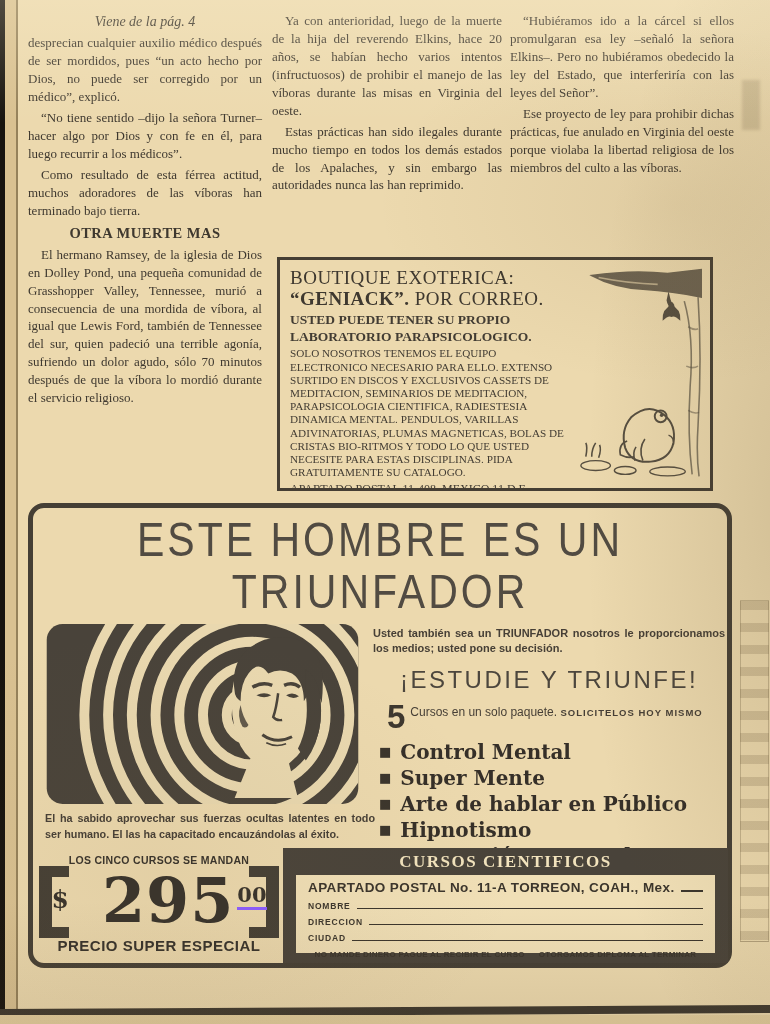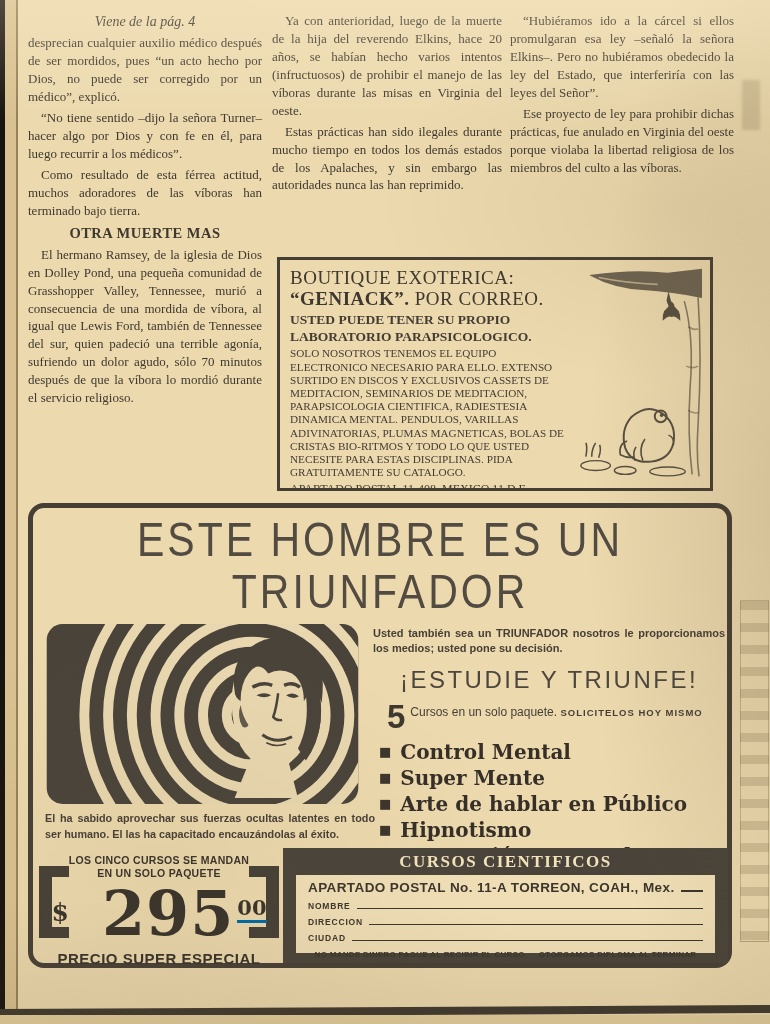--- a/index.html
+++ b/index.html
@@ -66,21 +66,21 @@
   .pricebox{position:absolute;left:6px;top:346px;width:240px;height:102px;text-align:center;
      font-family:"Liberation Sans",sans-serif;color:#3b352c;}
   .bracket{position:absolute;top:12px;width:30px;height:72px;box-sizing:border-box;}
   .bracket.l{left:0;border-left:13px solid #453f35;border-top:11px solid #453f35;border-bottom:11px solid #453f35;}
   .bracket.r{right:0;border-right:13px solid #453f35;border-top:11px solid #453f35;border-bottom:11px solid #453f35;}
   .pb-line{font-size:10.5px;font-weight:bold;letter-spacing:.3px;line-height:1.25;position:relative;z-index:2;}
   .pb-price{position:relative;z-index:2;font-family:"DejaVu Serif",serif;font-weight:bold;color:#3b352c;
      line-height:1;margin-top:3px;}
   .pb-price .cur{font-size:25px;vertical-align:14px;margin-right:6px;}
   .pb-price .amt{font-size:62px;letter-spacing:1px;margin-left:27px;}
-  .pb-price .cents{font-size:21px;vertical-align:20px;border-bottom:3px solid #0369a1;margin-left:3px;}
+  .pb-price .cents{font-size:21px;vertical-align:20px;border-bottom:3px solid #8b5cf6;margin-left:3px;}
   .pb-note{font-size:15px;font-weight:bold;letter-spacing:.5px;margin-top:5px;position:relative;z-index:2;text-align:center;}
   
   .coupon{position:absolute;left:250px;top:340px;width:445px;height:115px;background:#49433a;box-sizing:border-box;}
   .cp-head{color:#f2e3bd;text-align:center;font-family:"Liberation Serif",serif;font-weight:bold;
      font-size:17px;letter-spacing:1.5px;padding:4px 0 3px 0;}
   .cp-inner{background:#f0dfb6;margin:0 13px;height:78px;box-sizing:border-box;padding:5px 12px 3px 12px;
      font-family:"Liberation Sans",sans-serif;color:#3b352c;}
   .cp-addr{display:flex;align-items:baseline;font-weight:bold;font-size:13.5px;letter-spacing:.4px;}
   .cp-field{display:flex;align-items:baseline;margin-top:6px;font-size:8.5px;font-weight:bold;letter-spacing:.8px;}
   .fill{flex:1;border-bottom:1.5px solid #3b352c;margin-left:6px;height:1px;}
@@ -231,21 +231,20 @@
           </li>
       </ul>
     </div>
 
     <div class="ad-caption">El ha sabido aprovechar sus fuerzas ocultas latentes en todo ser humano. El las ha capacitado encauzándolas al éxito.</div>
 
     <div class="pricebox">
       <div class="bracket l"></div>
       <div class="bracket r"></div>
       <div class="pb-line">LOS CINCO CURSOS SE MANDAN</div>
-      <div class="pb-line">EN UN SOLO PAQUETE</div>
       <div class="pb-price">
         <span class="cur">$</span><span class="amt">295</span><span class="cents">00</span>
       </div>
       <div class="pb-note">PRECIO SUPER ESPECIAL</div>
     </div>
 
     <div class="coupon">
       <div class="cp-head">CURSOS CIENTIFICOS</div>
       <div class="cp-inner">
         <div class="cp-addr">

